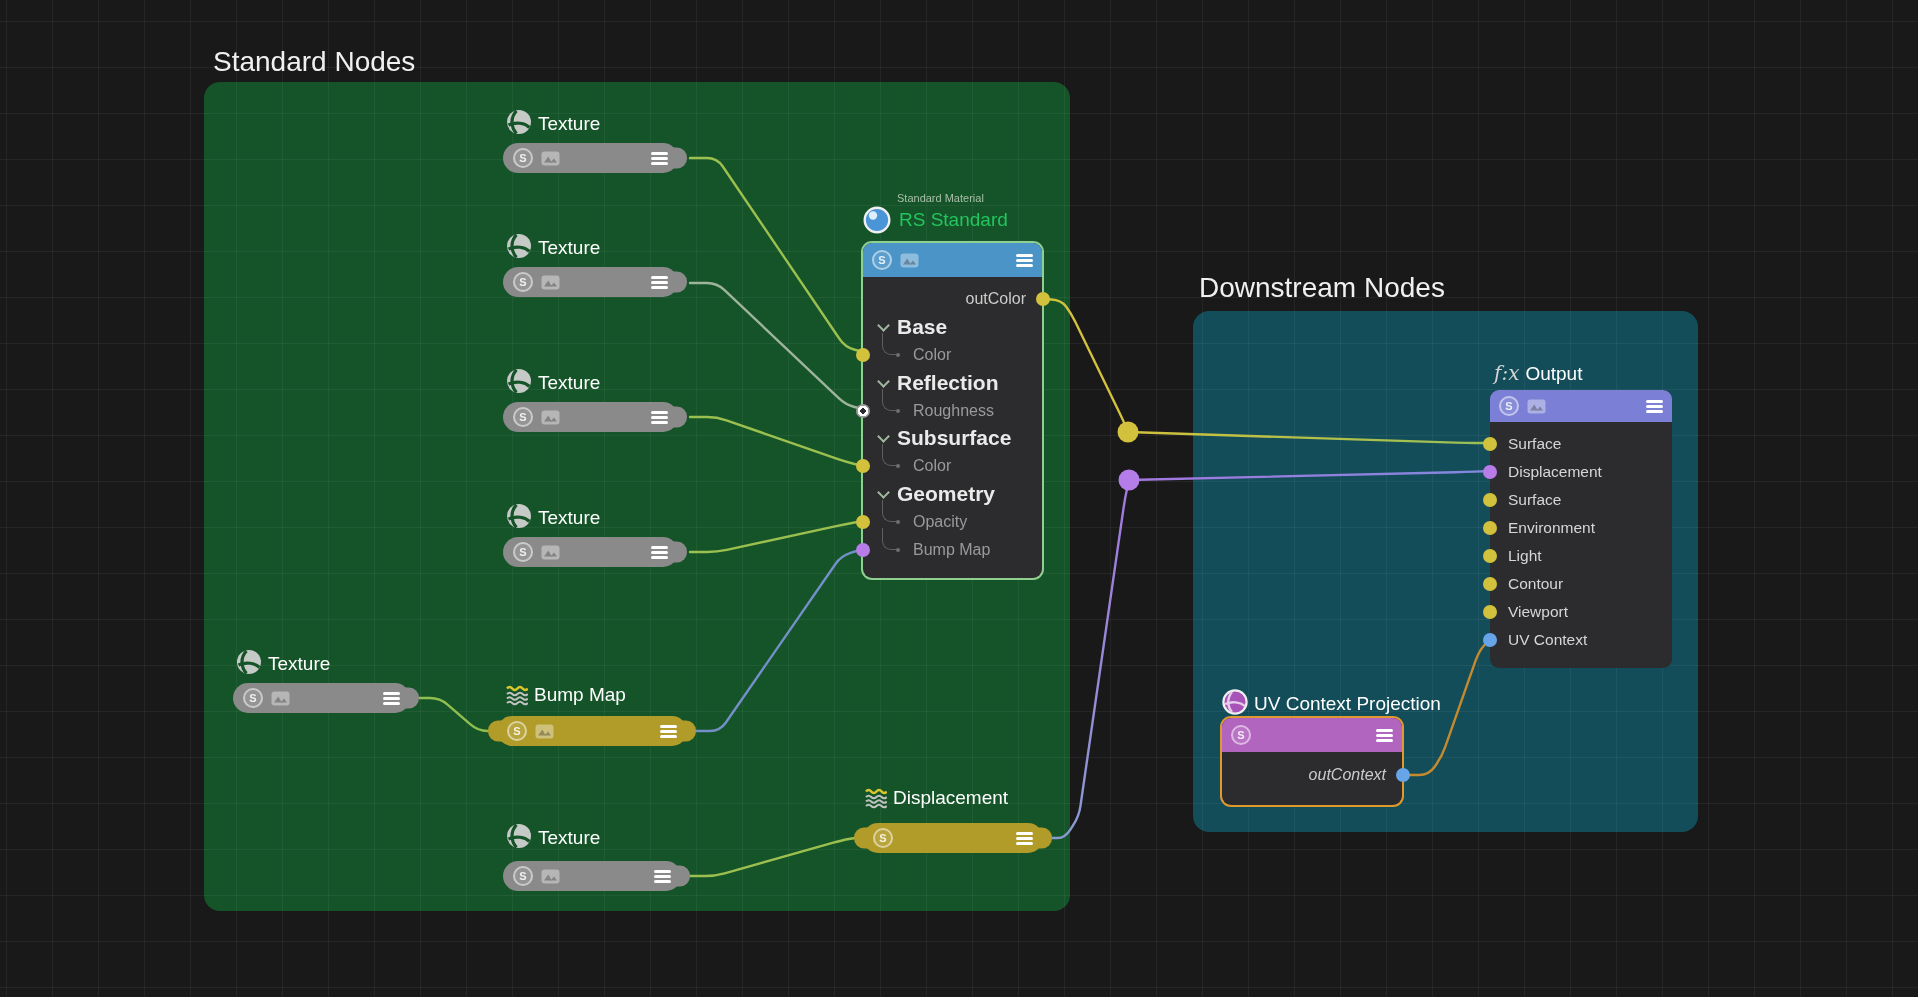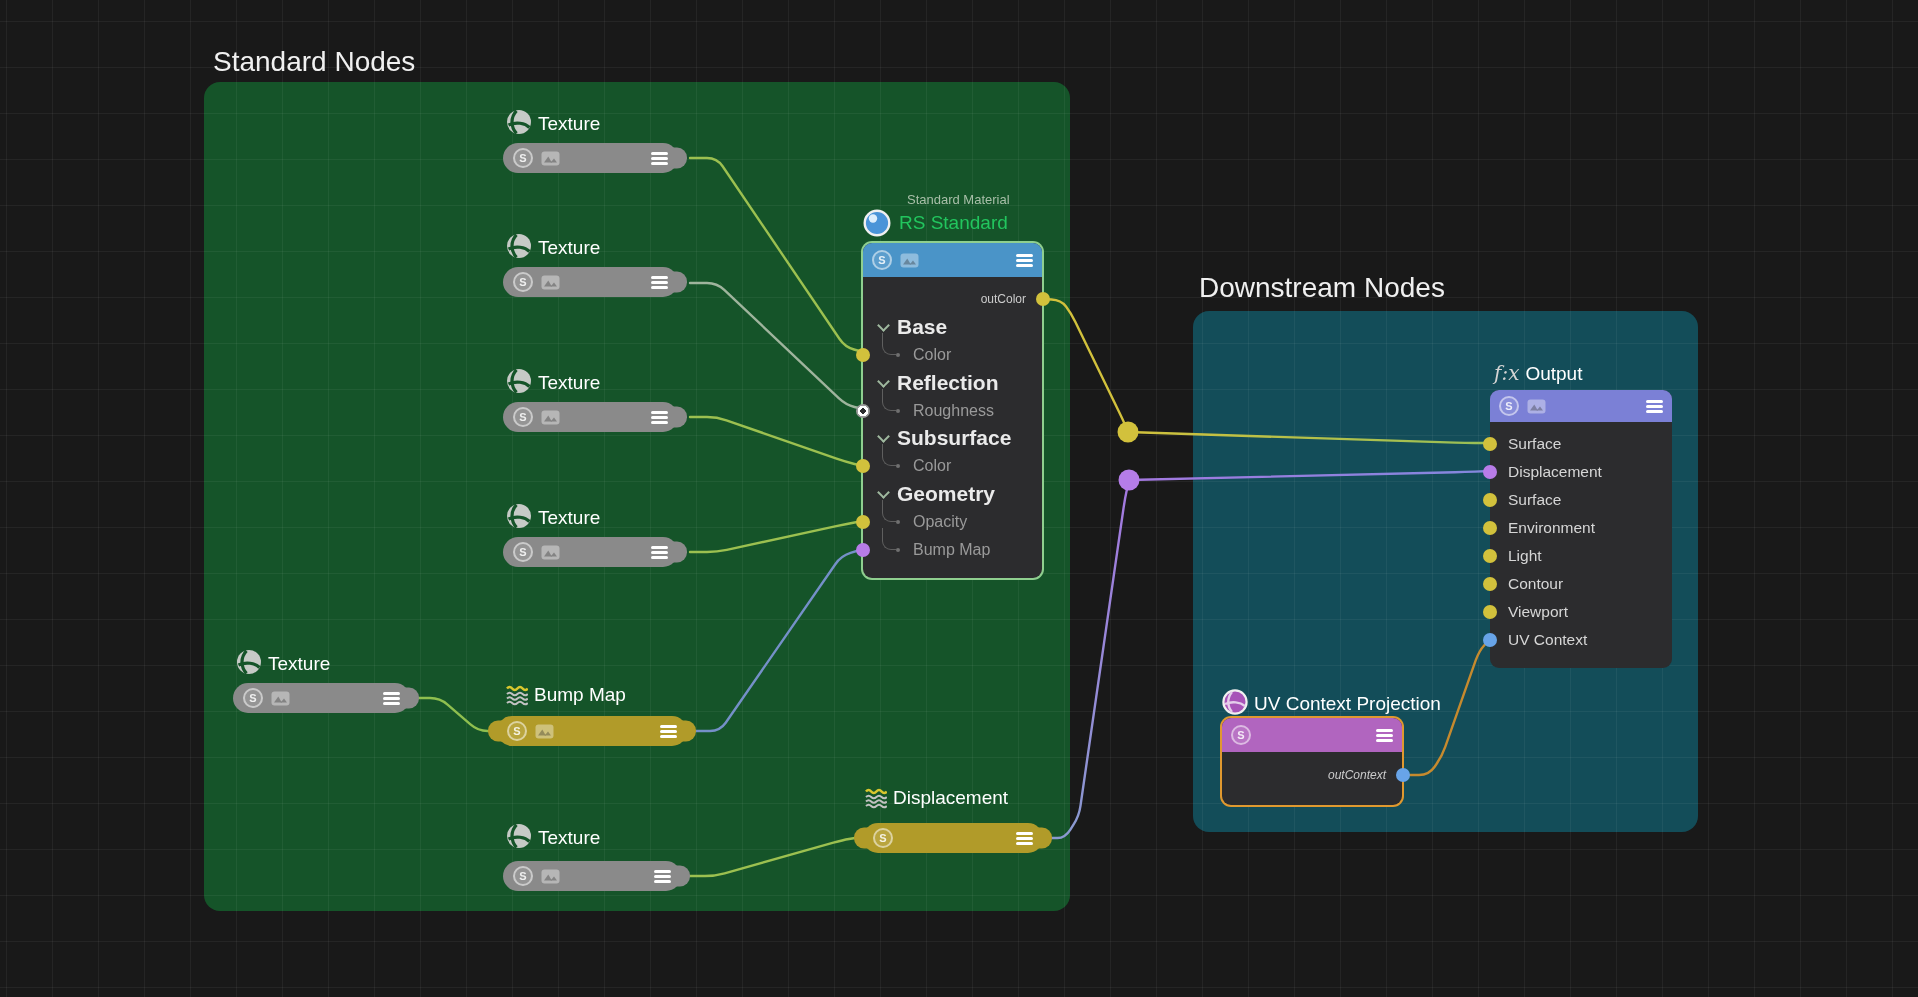--- a/index.html
+++ b/index.html
@@ -48,38 +48,38 @@
   #lbl-t3{left:506px;top:368px;}
   #lbl-t4{left:506px;top:503px;}
   #lbl-t5{left:236px;top:649px;}
   #lbl-t6{left:506px;top:823px;}
   #lbl-bump{left:506px;top:684px;}
   #lbl-disp{left:865px;top:787px;}
   #lbl-uv{left:1222px;top:689px;}
   #lbl-out{left:1494px;top:361px;}
   .label-stack{position:absolute;z-index:4;white-space:nowrap;}
   #lbl-rs{left:863px;top:192px;}
-  .type-label{color:#a9bfa9;font-size:13px;margin-left:44px;margin-bottom:2px;}
+  .type-label{color:#a9bfa9;font-size:11px;margin-left:34px;margin-bottom:2px;}
   .name-row{display:flex;align-items:center;gap:8px;color:#22c55e;font-size:19px;}
   .fx{font-family:"DejaVu Serif", serif;font-style:italic;font-size:20px;color:#d4d4d4;}
 
   
   .node{position:absolute;background:#2c2c2e;border-radius:9px;z-index:3;box-sizing:border-box;}
   .node-header{display:flex;align-items:center;gap:8px;padding:0 9px;border-radius:9px 9px 0 0;}
   #node-rs{left:863px;top:243px;width:179px;height:335px;box-shadow:0 0 0 2px #8fcf8f;}
   #node-rs .node-header{height:34px;background:#4a94c8;}
   #node-output{left:1490px;top:390px;width:182px;height:278px;}
   #node-output .node-header{height:32px;background:#7b80d6;}
   #node-uv{left:1222px;top:718px;width:180px;height:87px;box-shadow:0 0 0 2px #e0992f;}
   #node-uv .node-header{height:34px;background:#b165bf;}
   .node-body{position:relative;padding-top:8px;}
   #node-uv .node-body{padding-top:9px;font-style:italic;}
   .row{position:relative;height:27.9px;display:flex;align-items:center;}
   #node-output .row{height:28px;}
-  .row.out{justify-content:flex-end;padding-right:16px;color:#cccccc;font-size:12px;}
+  .row.out{justify-content:flex-end;padding-right:16px;color:#cccccc;font-size:16px;}
   .row.grp{color:#eaeaea;font-weight:bold;font-size:21px;}
   .row.grp .chev{width:7px;height:7px;border-left:2px solid #9fb89f;border-bottom:2px solid #9fb89f;
                  transform:rotate(-45deg);margin-left:16px;margin-right:9px;margin-top:-3px;}
   .row.sub{color:#9a9a9a;font-size:16px;padding-left:50px;}
   .row.sub .tree{position:absolute;left:19px;top:-8px;width:13px;height:21px;
                  border-left:1.6px solid #5f5f5f;border-bottom:1.6px solid #5f5f5f;
                  border-bottom-left-radius:9px;}
   .row.sub .tree:after{content:'';position:absolute;right:-4px;bottom:-3px;width:4px;height:4px;
                  border-radius:50%;background:#707070;}
   .row.port-row{color:#d6d6d6;font-size:15.5px;padding-left:18px;}

